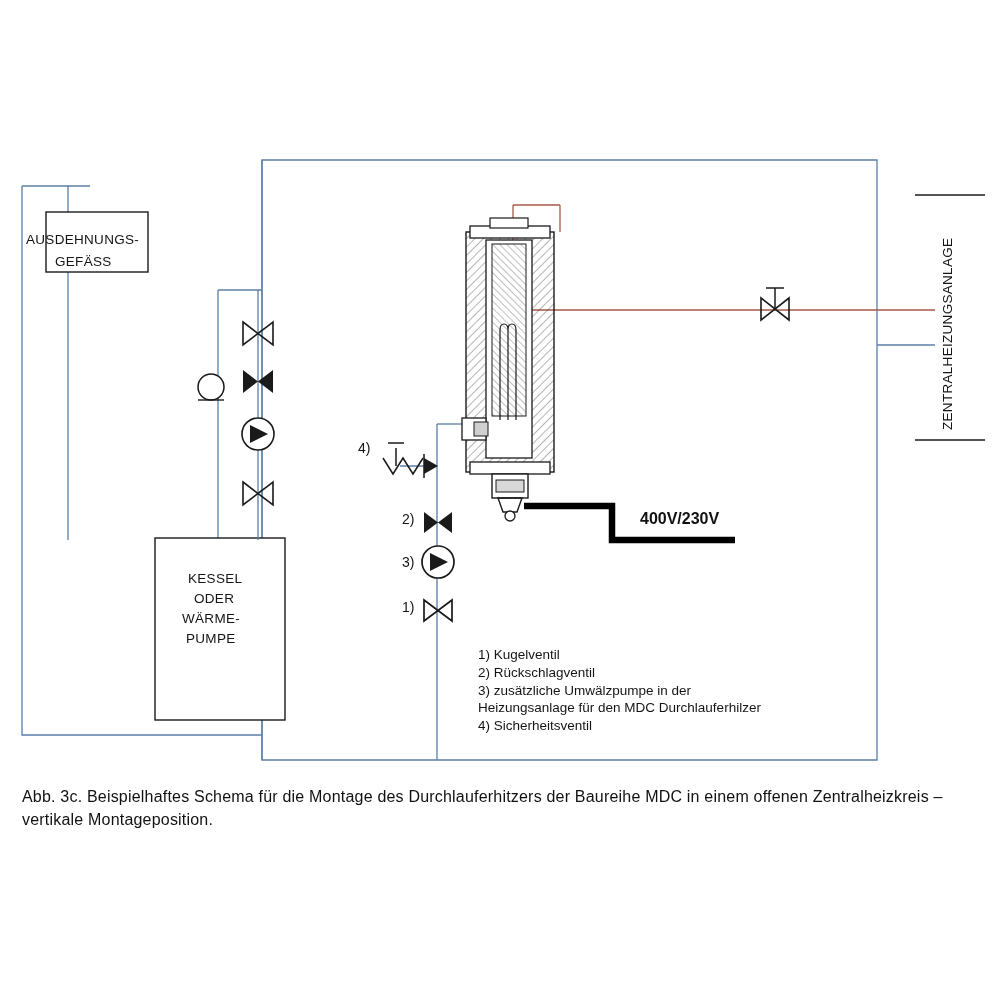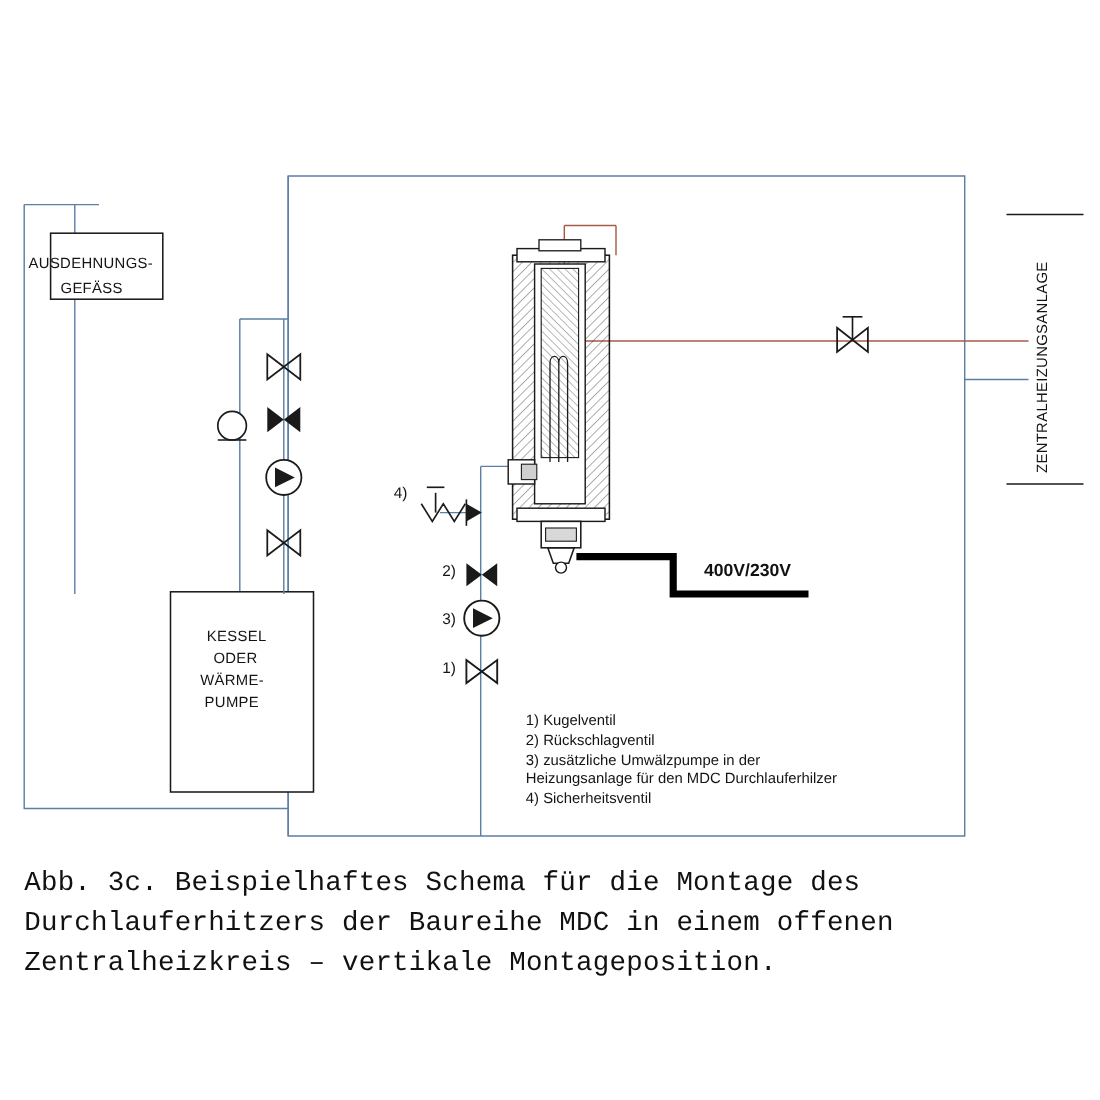--- a/index.html
+++ b/index.html
@@ -47,22 +47,22 @@
   .legend-text {
     font-family: "Liberation Sans", sans-serif;
     font-size: 13.5px;
     fill: #141414;
   }
   .caption {
     position: absolute;
     left: 22px;
     top: 785px;
     width: 960px;
-    font-family: Liberation Mono, monospace;
-    font-size: 25px;
+    font-family: Liberation Sans, sans-serif;
+    font-size: 16px;
     line-height: 1.45;
     color: #111111;
     letter-spacing: 0.2px;
   }
   .stroke-blk {
     stroke: #1a1a1a;
     fill: none;
   }
   .fill-blk { fill: #1a1a1a; }
   .stroke-blue {

